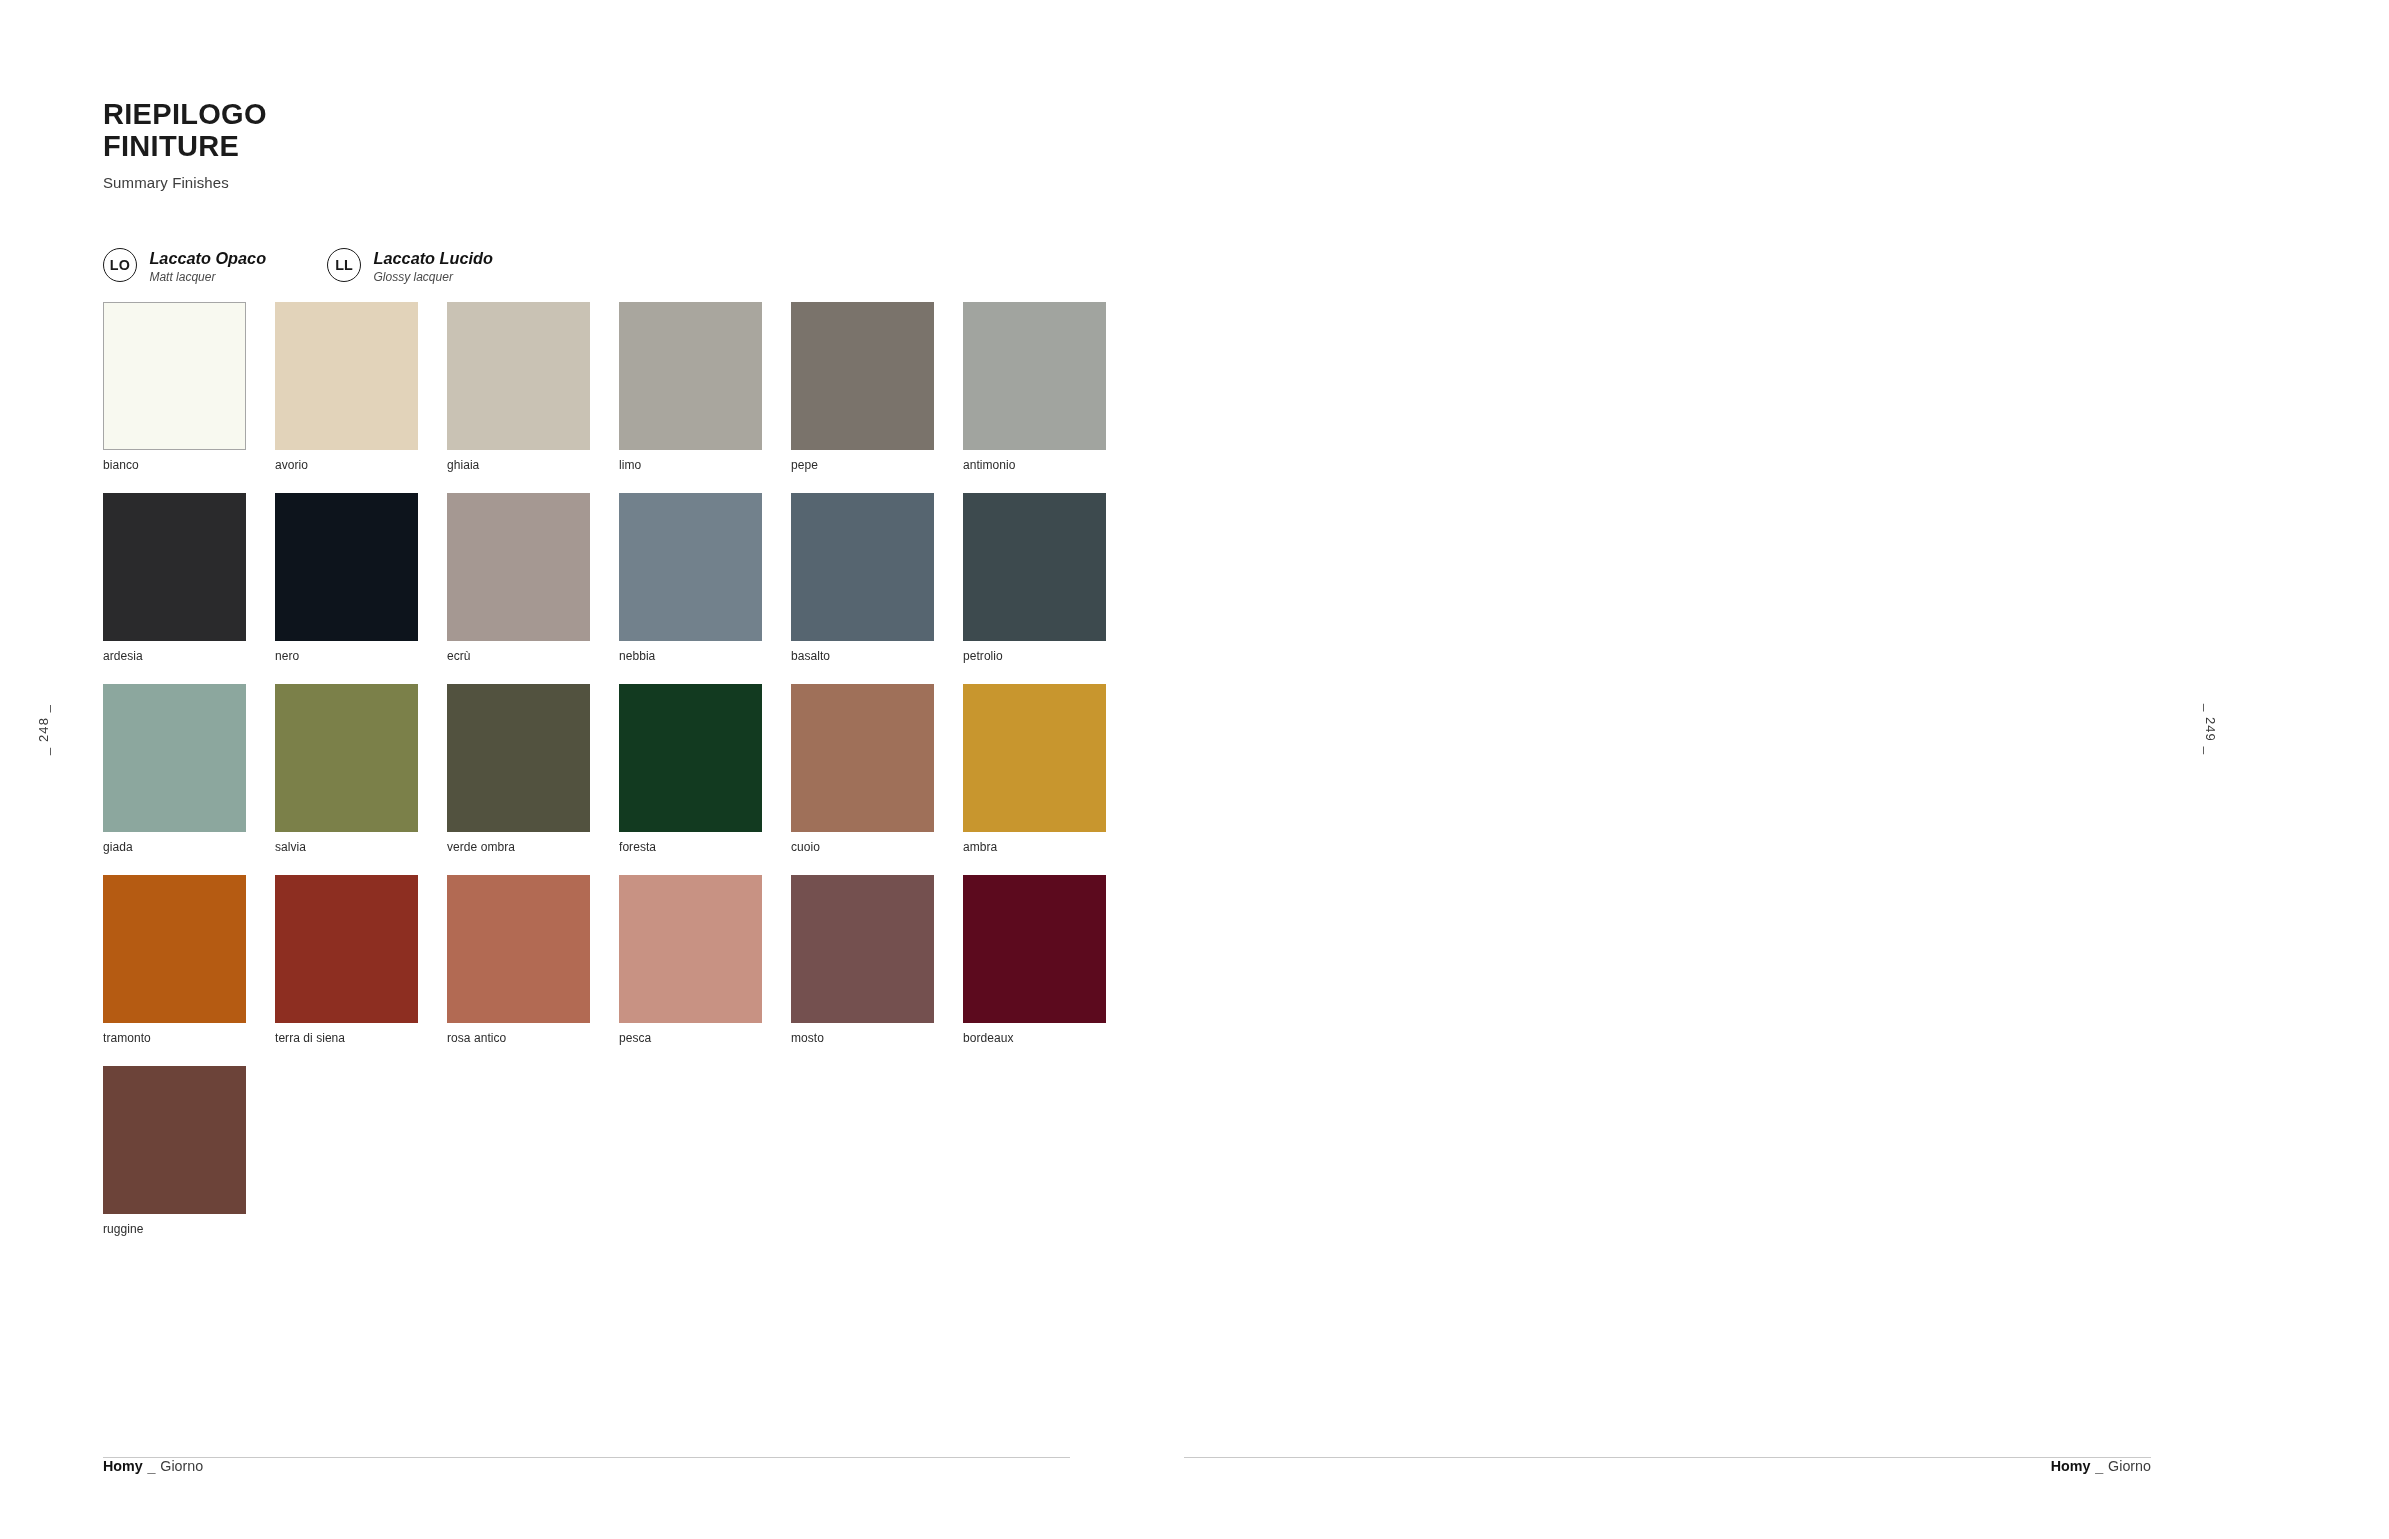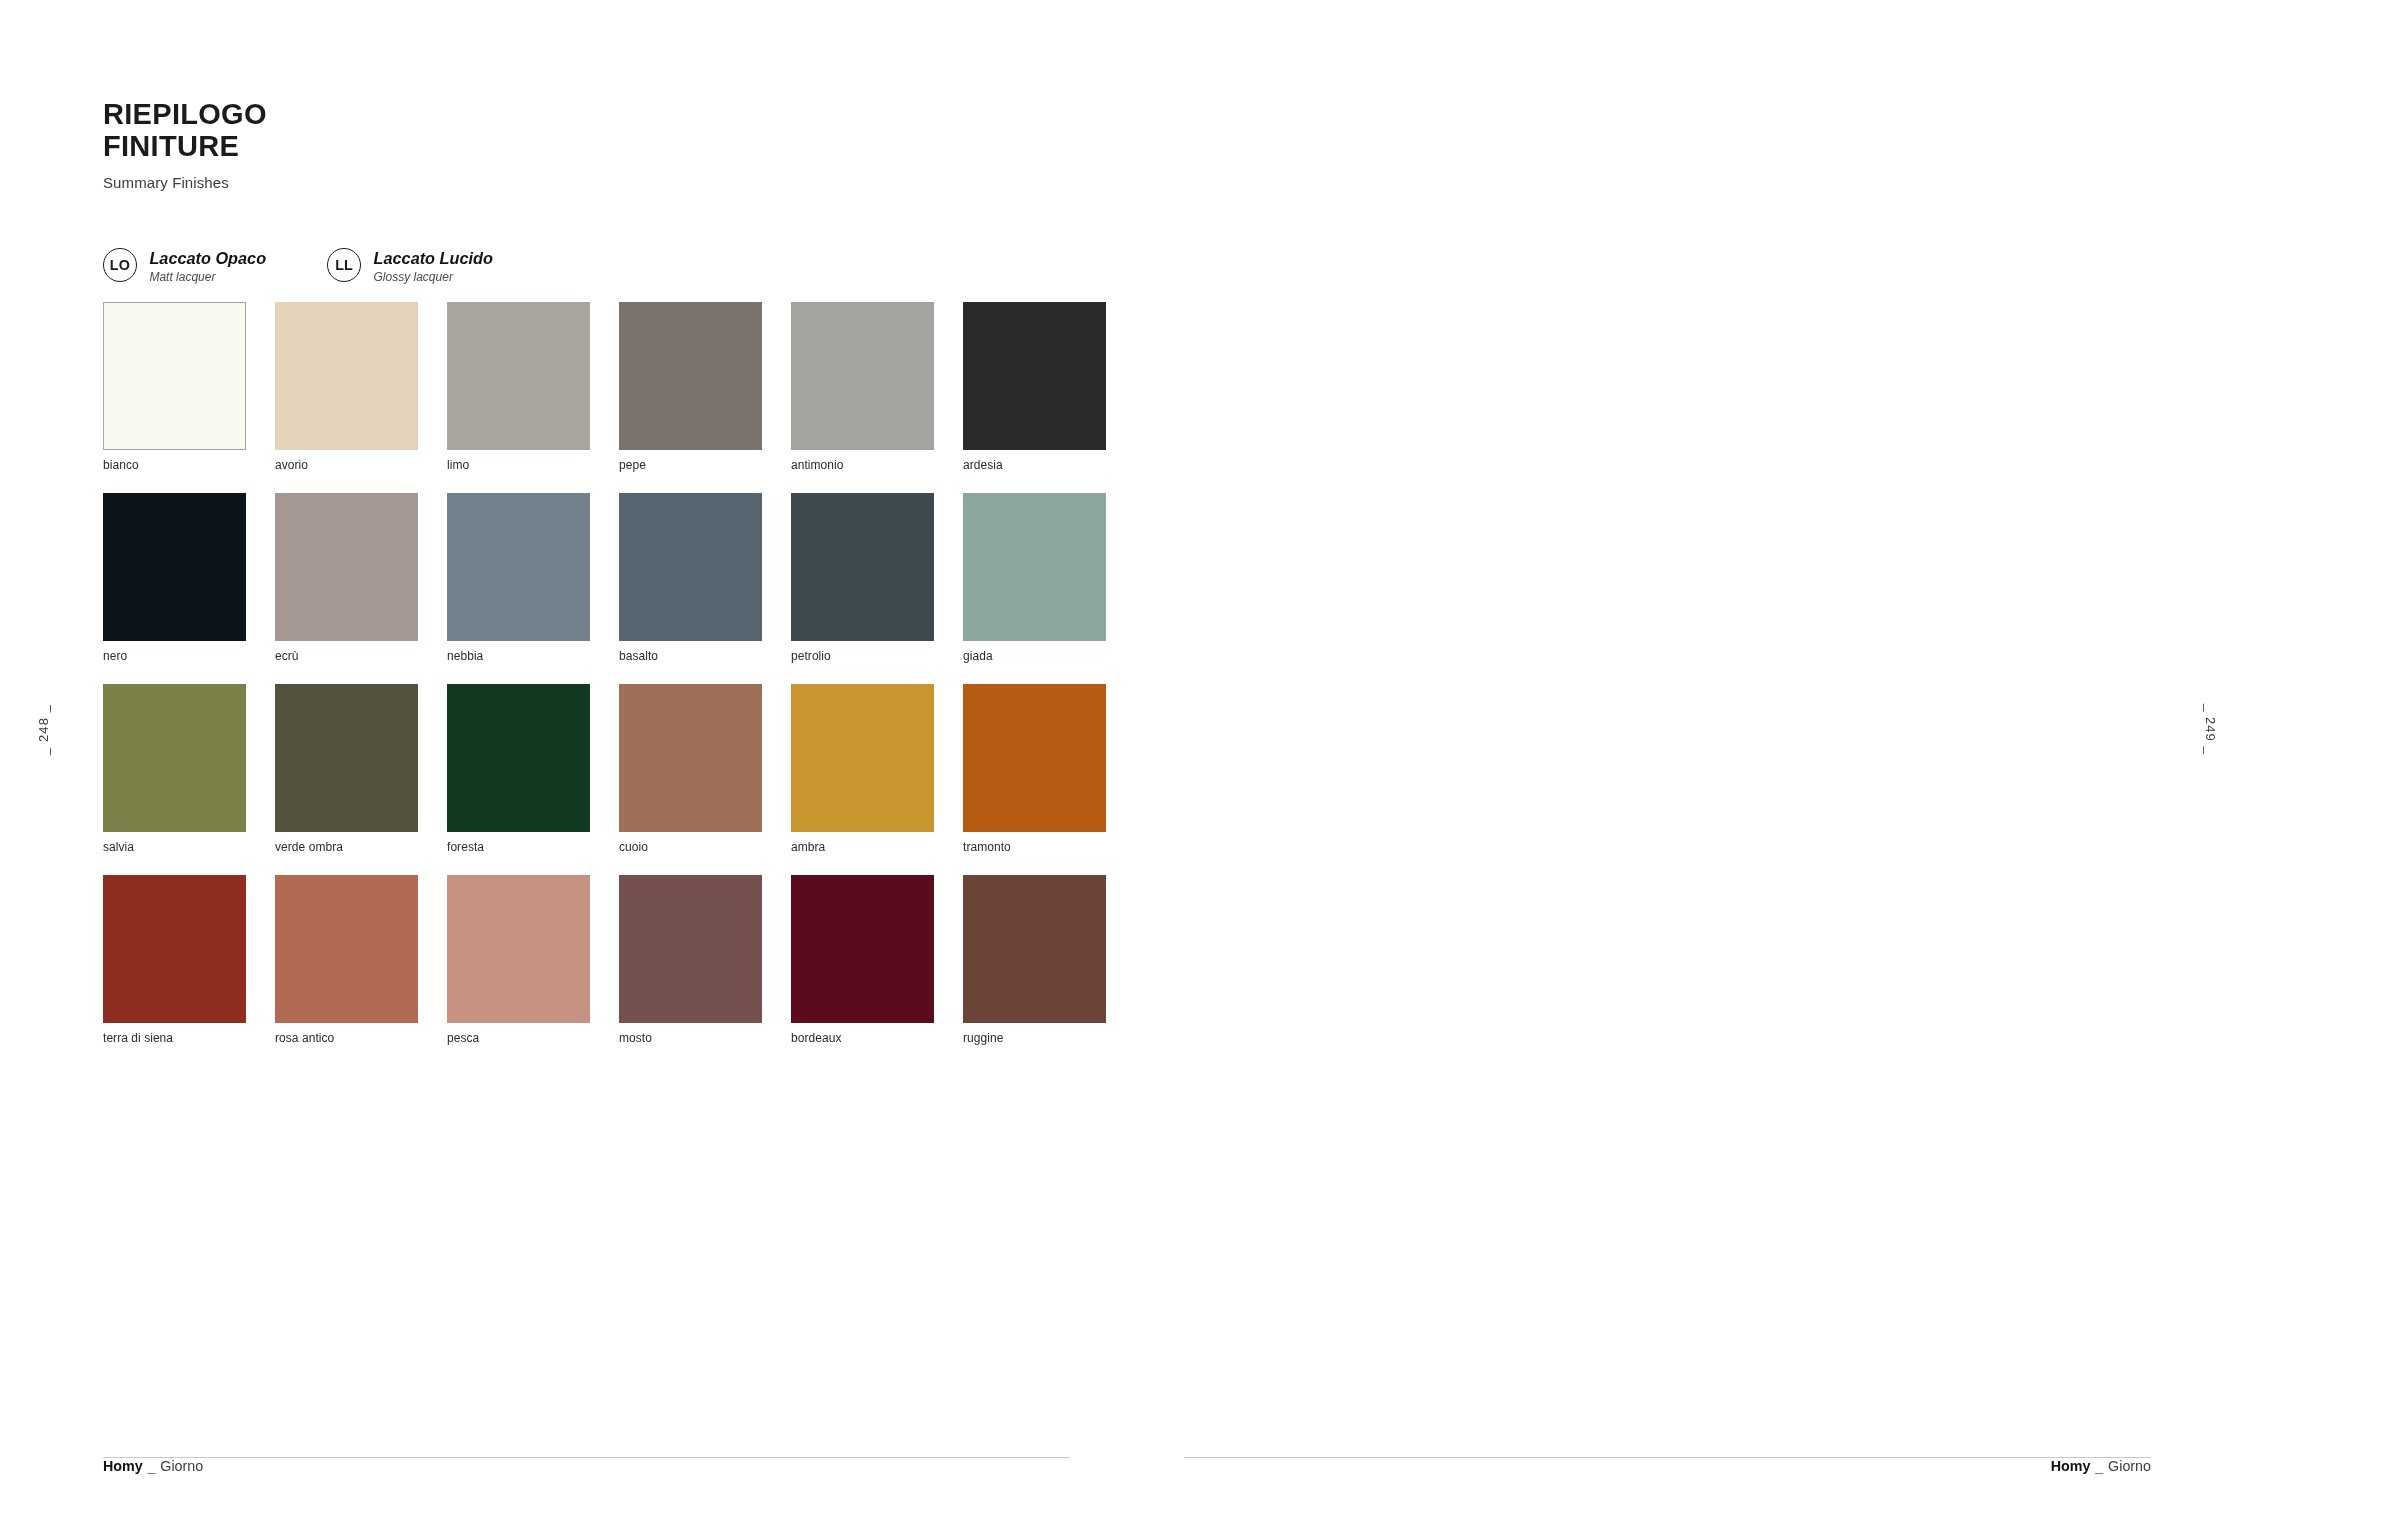--- a/index.html
+++ b/index.html
@@ -114,20 +114,24 @@
     <div class="grid" id="grid-left">
         <div class="cell">
           <div class="sw bordered" style="background: rgb(248, 249, 240);"></div>
           <div class="sw-label">bianco</div>
         </div>
         <div class="cell">
           <div class="sw" style="background: rgb(226, 211, 186);"></div>
           <div class="sw-label">avorio</div>
         </div>
         <div class="cell">
+          <div class="sw" style="background: rgb(201, 194, 180);"></div>
+          <div class="sw-label">ghiaia</div>
+        </div>
+        <div class="cell">
           <div class="sw" style="background: rgb(169, 166, 158);"></div>
           <div class="sw-label">limo</div>
         </div>
         <div class="cell">
           <div class="sw" style="background: rgb(122, 115, 107);"></div>
           <div class="sw-label">pepe</div>
         </div>
         <div class="cell">
           <div class="sw" style="background: rgb(161, 164, 159);"></div>
           <div class="sw-label">antimonio</div>

